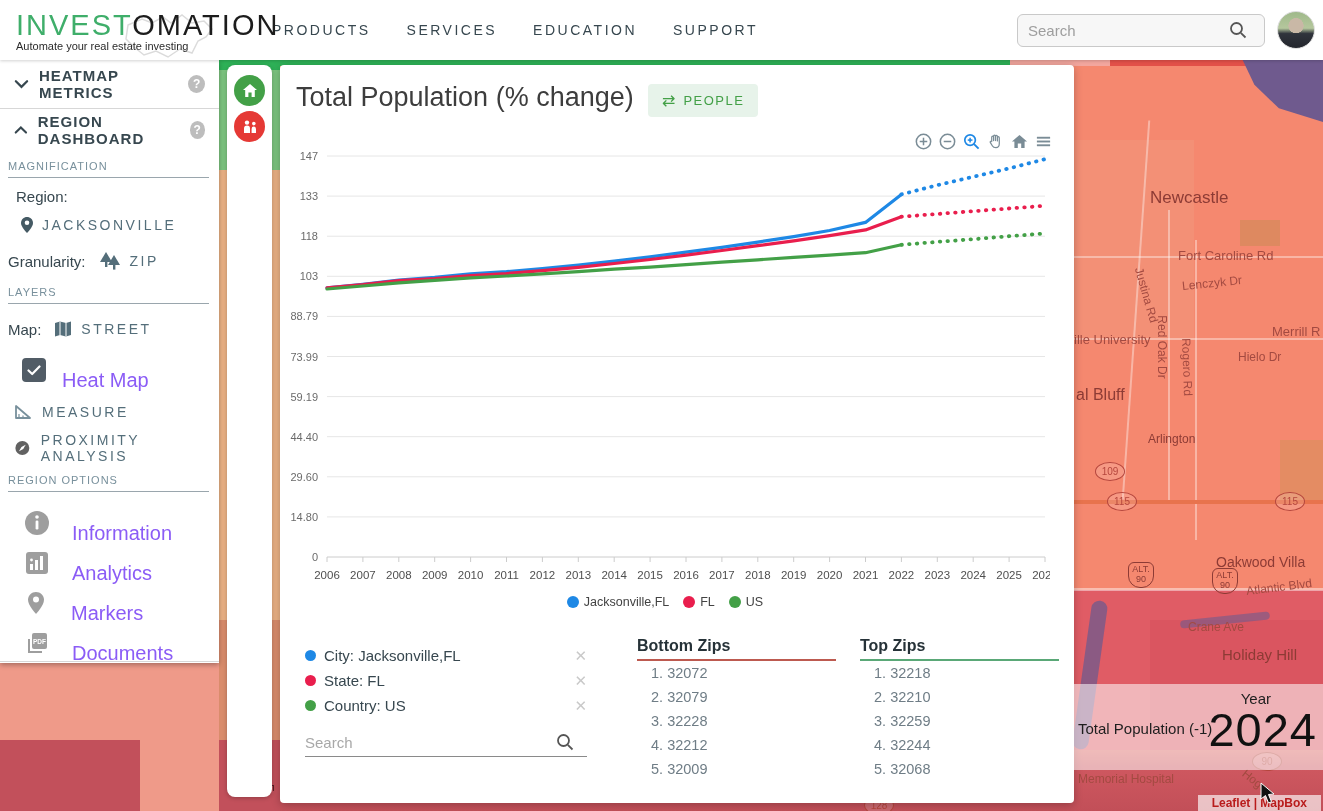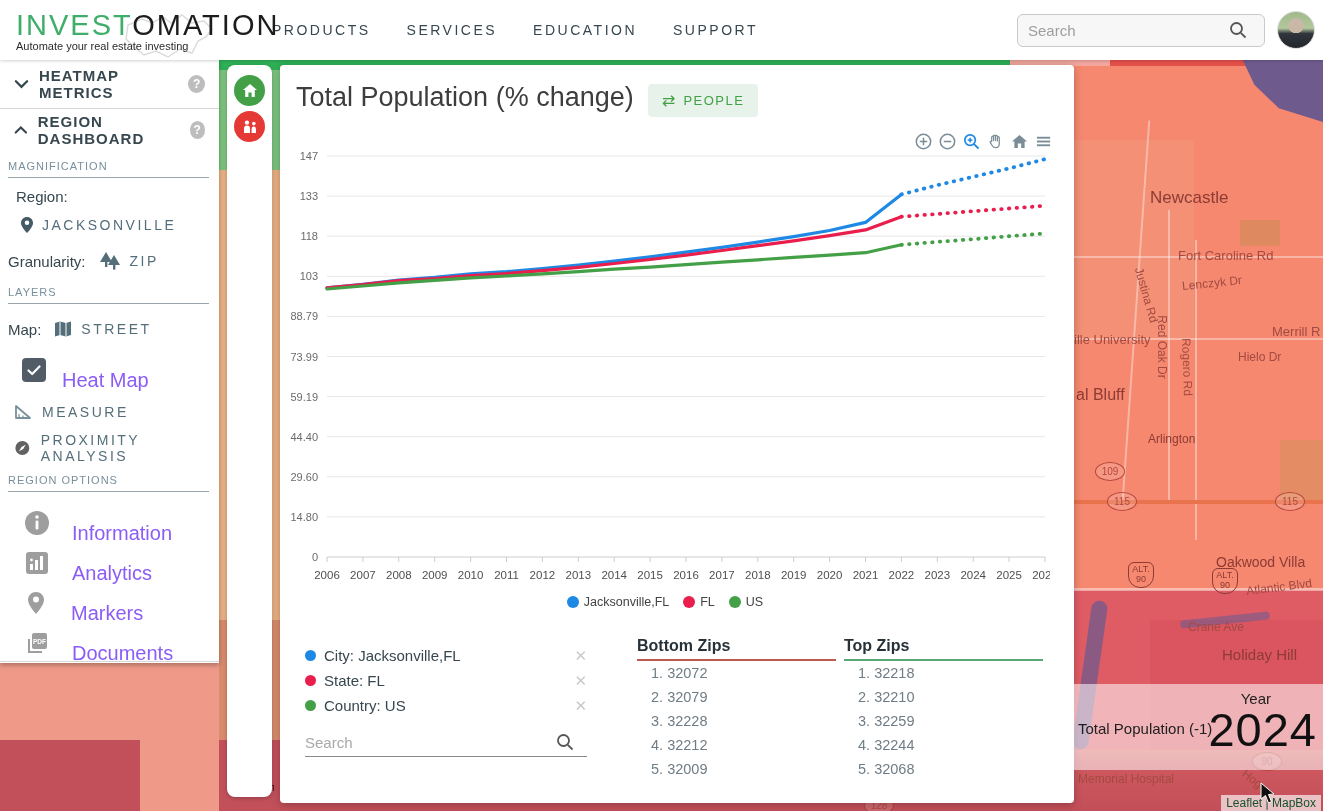--- a/index.html
+++ b/index.html
@@ -40,21 +40,21 @@
   .map-city { color:#8d3b35; }
   .shield { position:absolute; width:30px; height:19px; border:1.5px solid #b5463d; border-radius:50%; color:#b5463d; font-size:10px; text-align:center; line-height:17px; background:rgba(255,255,255,.15); }
   .alt-shield { position:absolute; width:26px; height:26px; border:1.5px solid #8d3b35; border-radius:6px 6px 12px 12px; color:#8d3b35; font-size:9px; text-align:center; line-height:1.1; padding-top:2px; }
   .scalebar { position:absolute; left:228px; top:725px; width:46px; border-top:1px solid #5a2026; border-left:1px solid #5a2026; border-right:1px solid #5a2026; height:6px; font-size:10px; color:#5a2026; text-align:center; line-height:14px; }
 
   
   .year-overlay { position:absolute; left:1074px; top:624px; width:249px; height:86px; background:rgba(255,255,255,.55); z-index:25; }
   .metric-label { position:absolute; left:4px; top:36px; font-size:15px; color:#1e1e1e; white-space:nowrap; }
   .year-word { position:absolute; right:52px; top:6px; font-size:15px; color:#1e1e1e; }
   .year-value { position:absolute; right:6px; top:18px; font-size:47px; color:#111; letter-spacing:1px; }
-  .attribution { position:absolute; right:2px; bottom:0; font-size:12px; font-weight:normal; color:#14532d; background:rgba(255,255,255,.65); padding:1px 5px; z-index:26; }
+  .attribution { position:absolute; right:2px; bottom:0; font-size:12px; font-weight:bold; color:#b91c1c; background:rgba(255,255,255,.65); padding:1px 14px; z-index:26; }
   .cursor-arrow { position:absolute; left:1258px; top:722px; z-index:50; }
 
   
   .sidebar { position:absolute; left:0; top:0; width:219px; height:603px; background:#fff; z-index:30; box-shadow:0 2px 5px rgba(0,0,0,.3); }
   .sb-row { position:absolute; left:0; width:219px; display:flex; align-items:center; }
   .sb-head-label { font-size:15px; letter-spacing:1px; color:#37474f; font-weight:bold; margin-left:10px; }
   .q-circle { width:18px; height:18px; border-radius:50%; background:#bdbdbd; color:#fff; font-size:12px; font-weight:bold; text-align:center; line-height:18px; margin-left:auto; margin-right:14px; }
   .sb-section { position:absolute; left:8px; width:201px; font-size:11px; letter-spacing:1px; color:#78909c; border-bottom:1px solid #9aa6ad; padding-bottom:5px; }
   .sb-divider { position:absolute; left:0; width:219px; border-top:1px solid #d7d7d7; }
   .sb-label { font-size:15px; color:#37474f; }
@@ -82,21 +82,21 @@
 
   .filters-block { position:absolute; left:25px; top:578px; width:282px; }
   .filter-row { display:flex; align-items:center; height:25px; }
   .filter-dot { width:11px; height:11px; border-radius:50%; margin-right:8px; }
   .filter-label { font-size:15px; color:#37474f; }
   .filter-x { margin-left:auto; color:#c9c9c9; font-size:15px; cursor:pointer; }
   .panel-search { display:flex; align-items:center; border-bottom:1px solid #8a8a8a; margin-top:14px; padding-bottom:4px; }
   .panel-search input { border:none; outline:none; font-size:15px; color:#444; width:250px; font-family:inherit; }
   .panel-search input::placeholder { color:#a8a8a8; }
 
-  .zips { position:absolute; left:357px; top:572px; display:flex; gap:8px; }
+  .zips { position:absolute; left:357px; top:572px; display:flex; gap:24px; }
   .zip-col { width:199px; }
   .zip-title { font-size:16px; font-weight:bold; color:#263238; padding-bottom:4px; border-bottom:2.5px solid; }
   .zip-item { font-size:14.5px; color:#6f7d86; line-height:24px; padding-left:14px; }
 
   svg { display:block; }
 </style>
 </head>
 <body>
 
 <div class="app">

